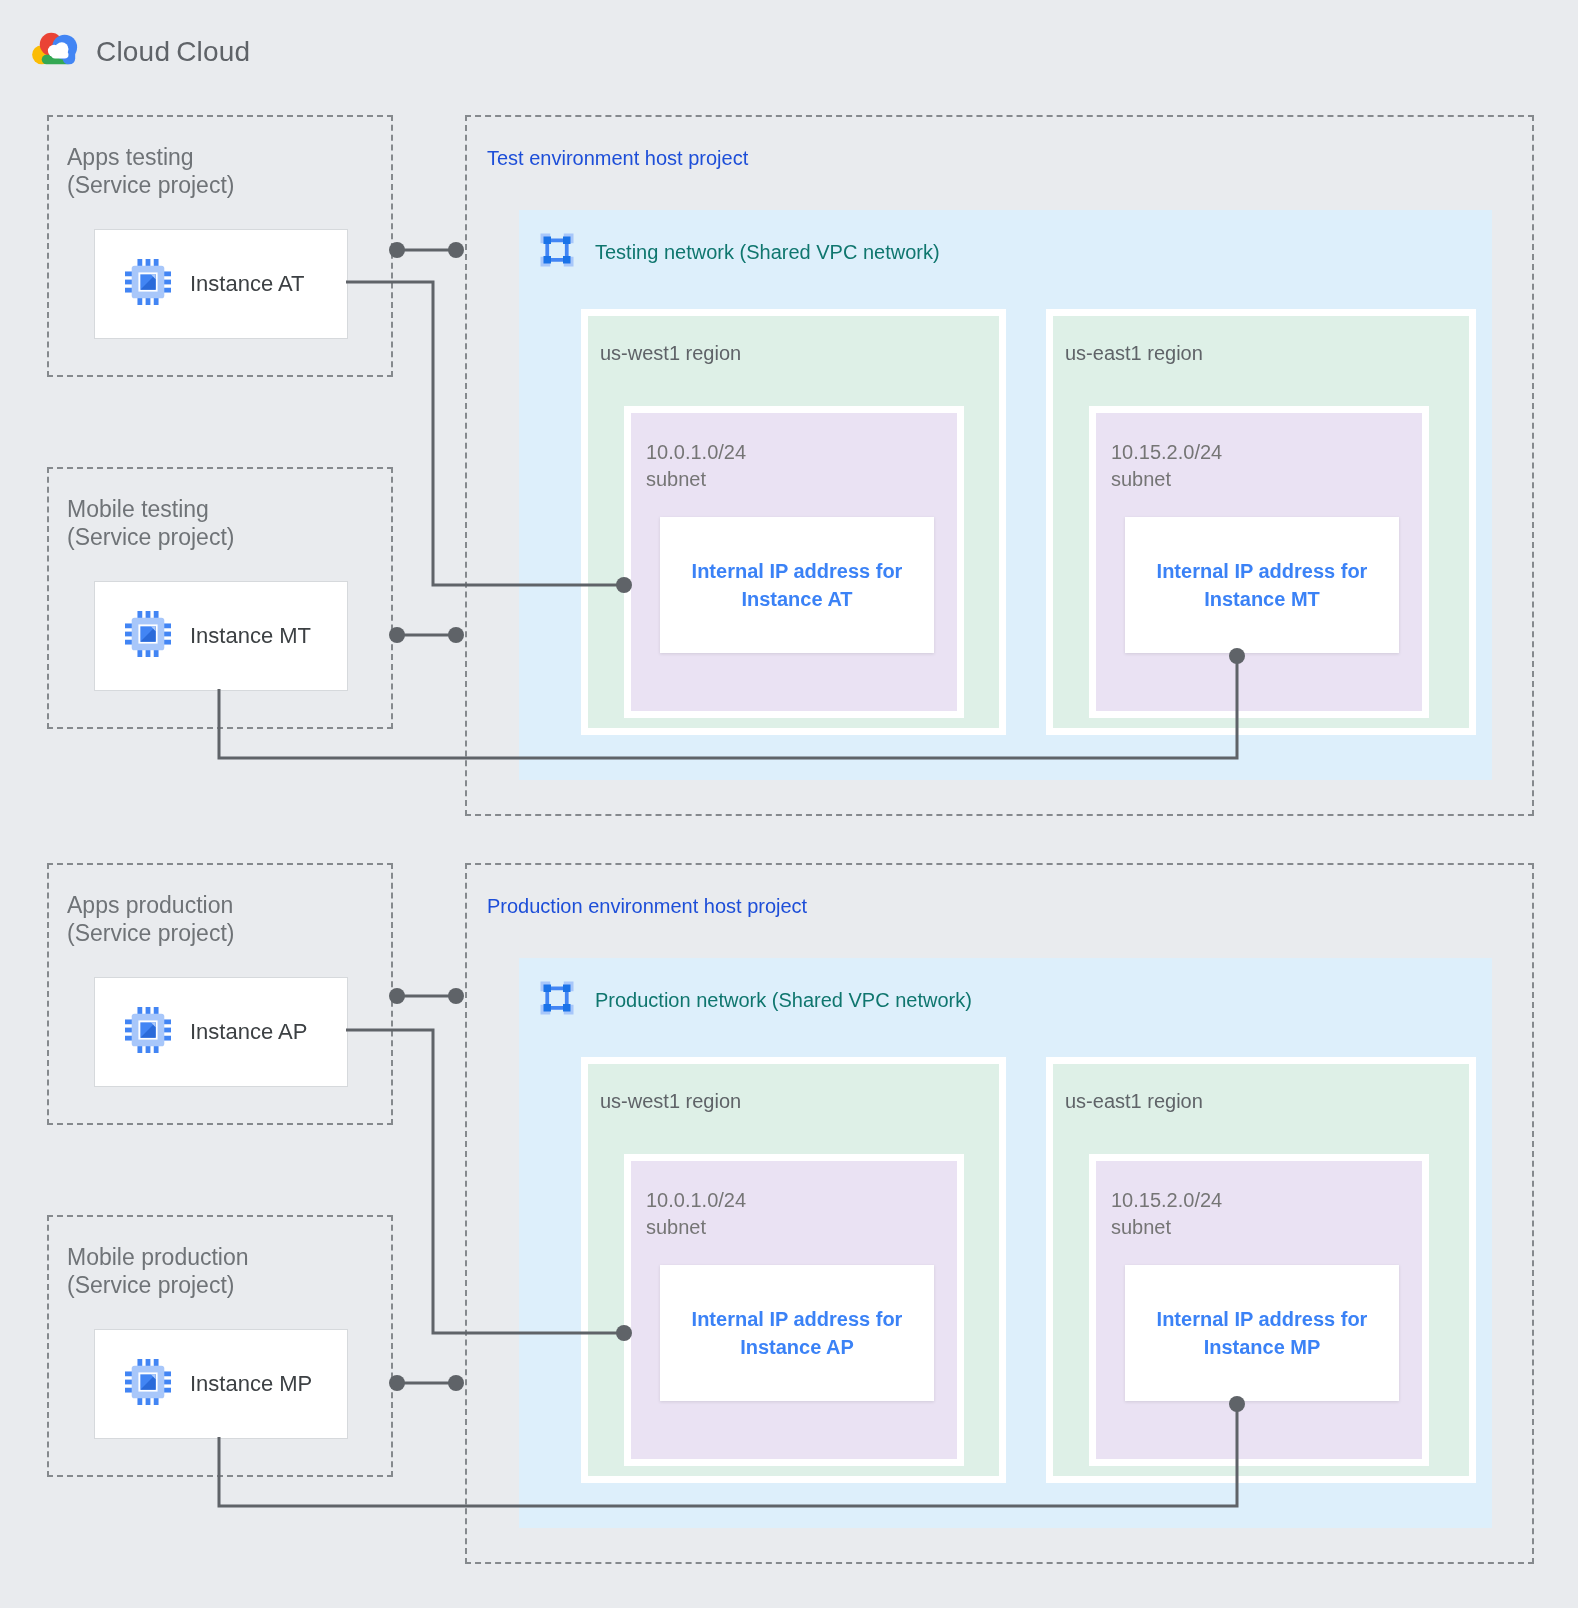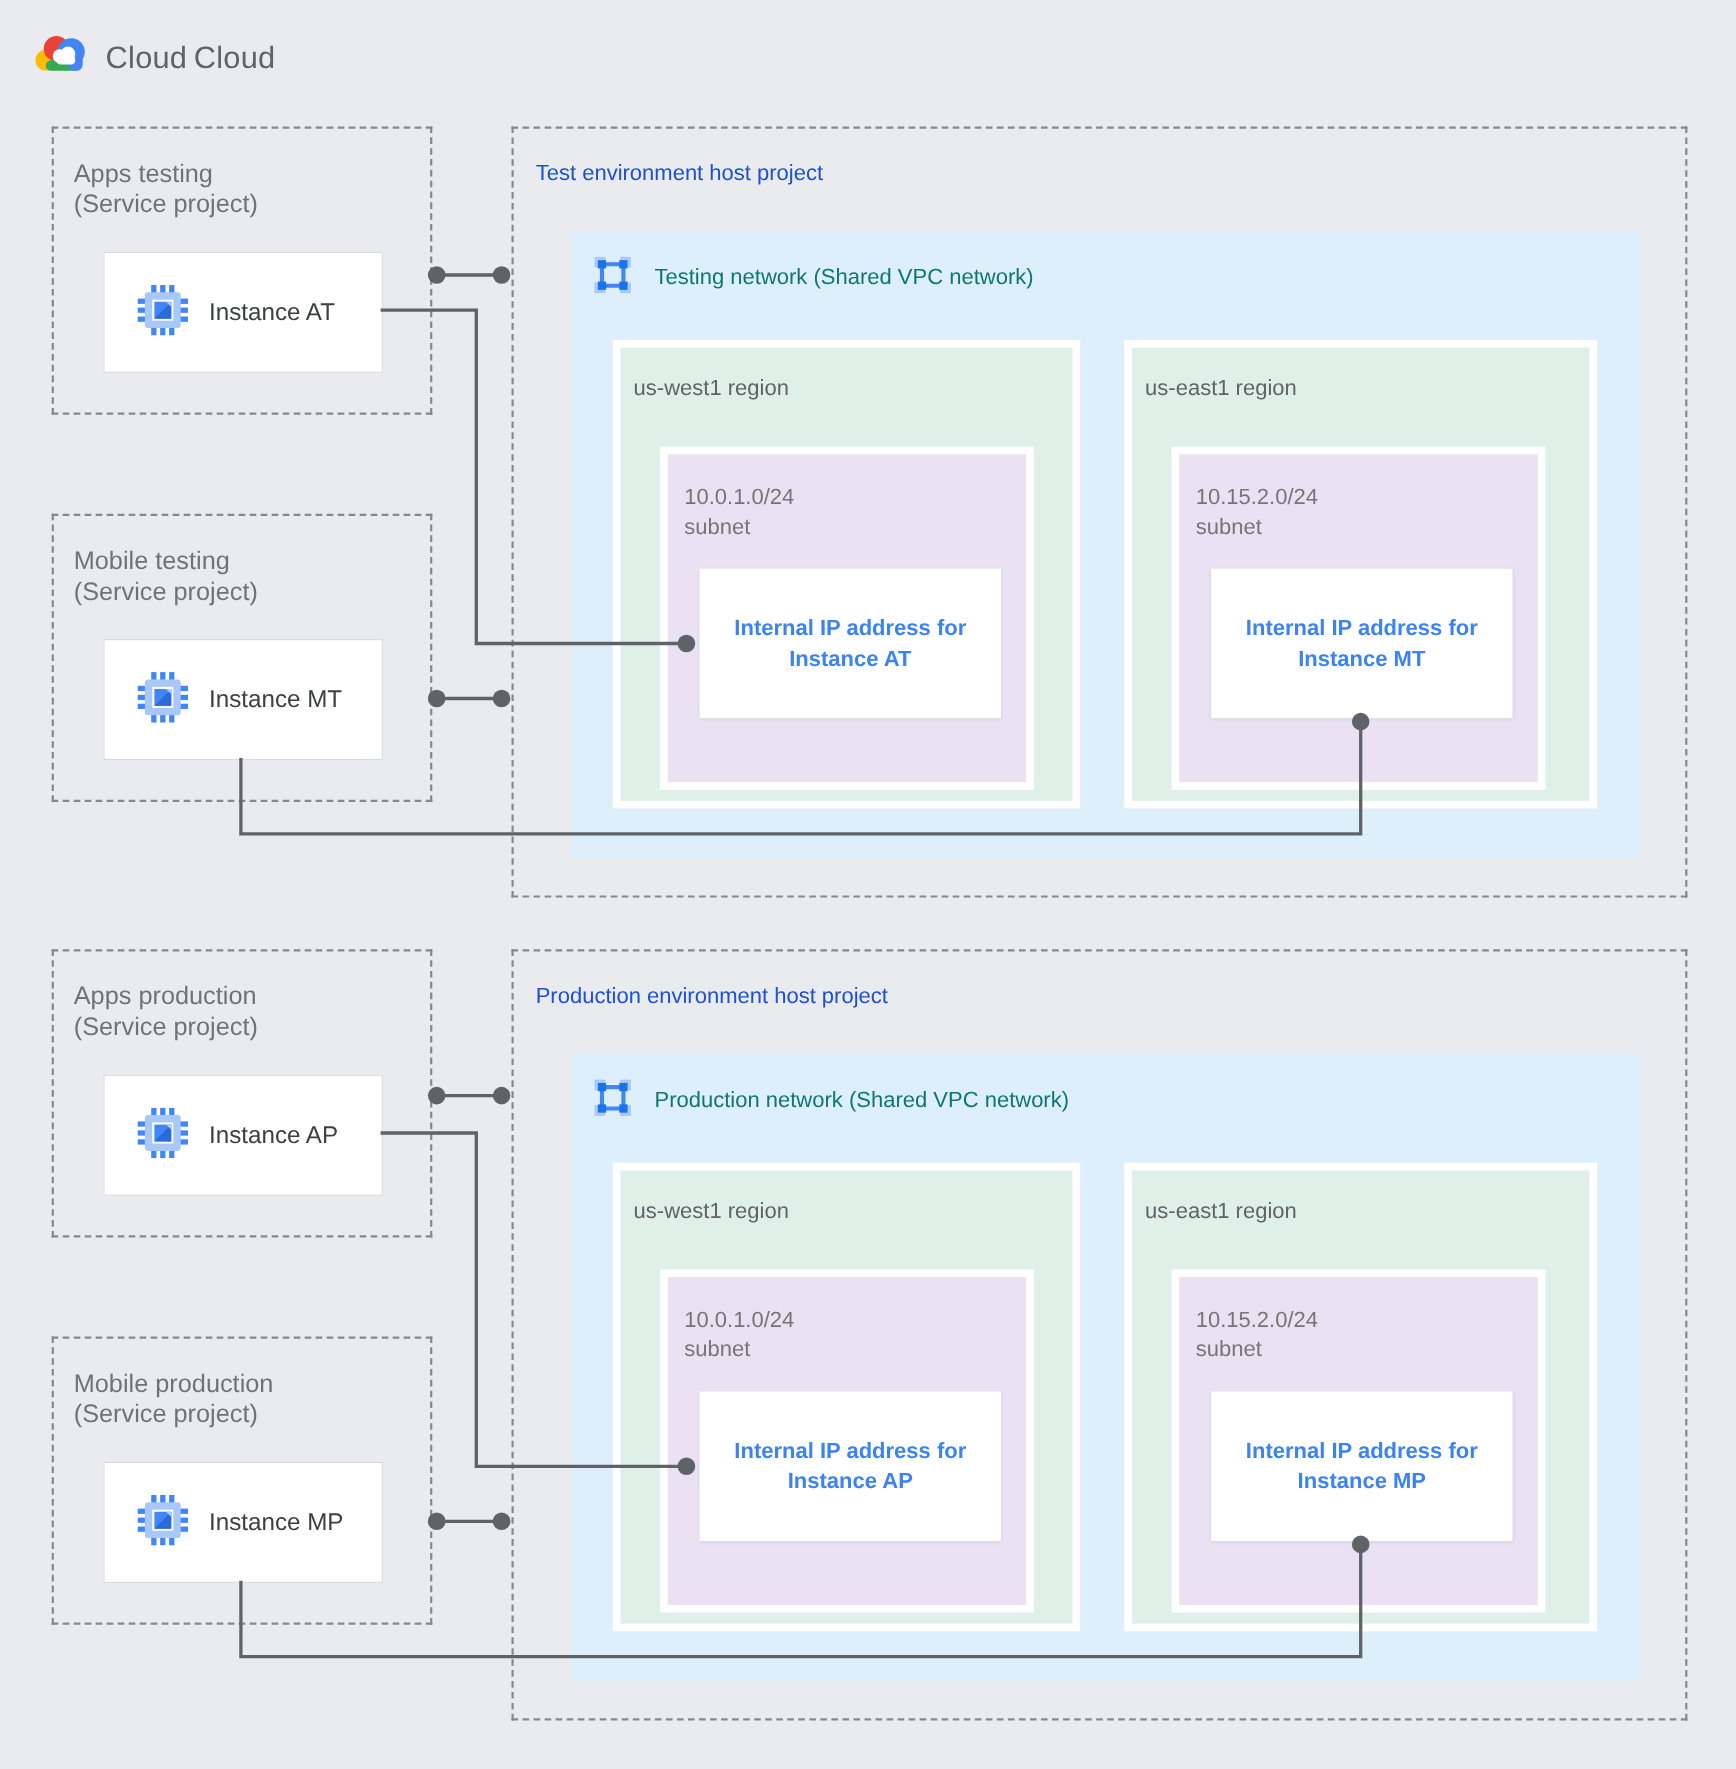--- a/index.html
+++ b/index.html
@@ -32,21 +32,21 @@
   
   .host{position:absolute;left:465px;top:0;width:1069px;height:701px;border:2px dashed #85898d;box-sizing:border-box;}
   .host-label{margin:30px 0 0 20px;font-size:20px;color:#1d4ed8;}
 
   
   .network{position:absolute;left:52px;top:93px;width:973px;height:570px;background:#ddeffb;}
   .network-header{position:absolute;left:20px;top:22px;display:flex;align-items:center;gap:20px;}
   .network-label{font-size:20px;color:#0f766e;}
 
   
-  .region{position:absolute;top:99px;height:426px;background:#def0e7;border:7px solid #fff;box-sizing:border-box;}
+  .region{position:absolute;top:99px;height:426px;background:#def0e7;border:7px solid #fff;box-sizing:border-box;margin-left:24px;}
   .region.west{left:38px;width:425px;}
   .region.east{left:503px;width:430px;}
   .region-label{margin:26px 0 0 12px;font-size:20px;color:#5f6368;}
 
   
   .subnet{position:absolute;left:36px;top:90px;width:340px;height:312px;background:#eae2f3;border:7px solid #fff;box-sizing:border-box;}
   .subnet-label{margin:26px 0 0 15px;font-size:20px;line-height:27px;color:#757575;}
 
   
   .ip-box{position:absolute;left:29px;top:104px;width:274px;height:136px;background:#fff;

